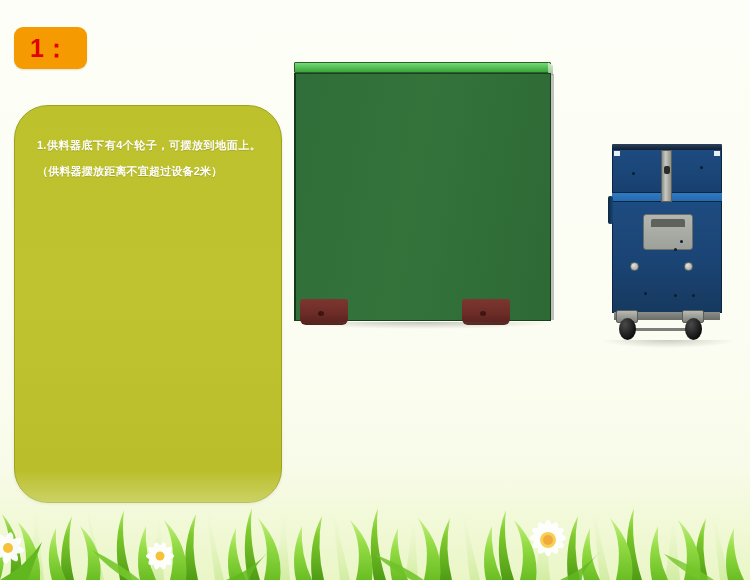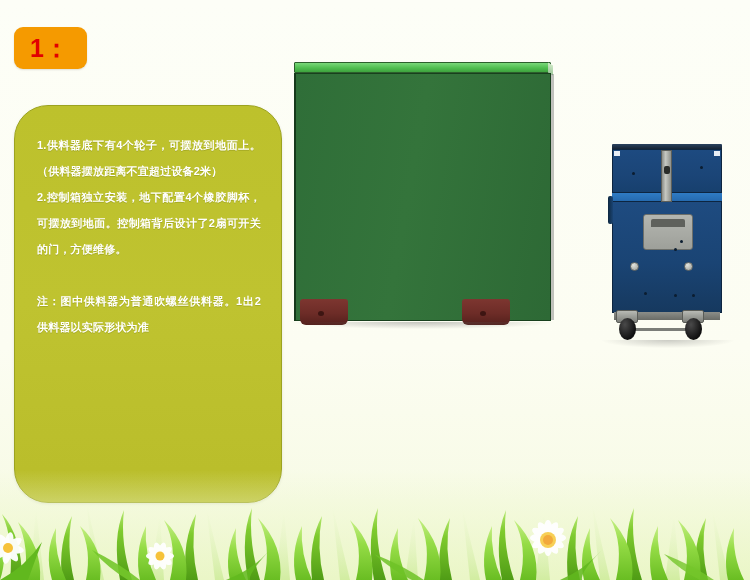--- a/index.html
+++ b/index.html
@@ -200,22 +200,20 @@
 
 <div id="stage">
 
   <div class="title-banner">
     <span class="title-index">1：</span>
   </div>
 
   <div class="info-panel">
     <div class="info-body">
       <p>1.供料器底下有4个轮子，可摆放到地面上。（供料器摆放距离不宜超过设备2米）</p>
-      <p>2.控制箱独立安装，地下配置4个橡胶脚杯，可摆放到地面。控制箱背后设计了2扇可开关的门，方便维修。</p>
-      <p class="info-note">注：图中供料器为普通吹螺丝供料器。1出2供料器以实际形状为准</p>
     </div>
   </div>
 
   <div class="green-box">
     <div class="gb-top"></div>
     <div class="gb-top-edge"></div>
     <div class="gb-body"></div>
     <div class="gb-shadow-right"></div>
     <div class="gb-foot left"></div>
     <div class="gb-foot right"></div>

